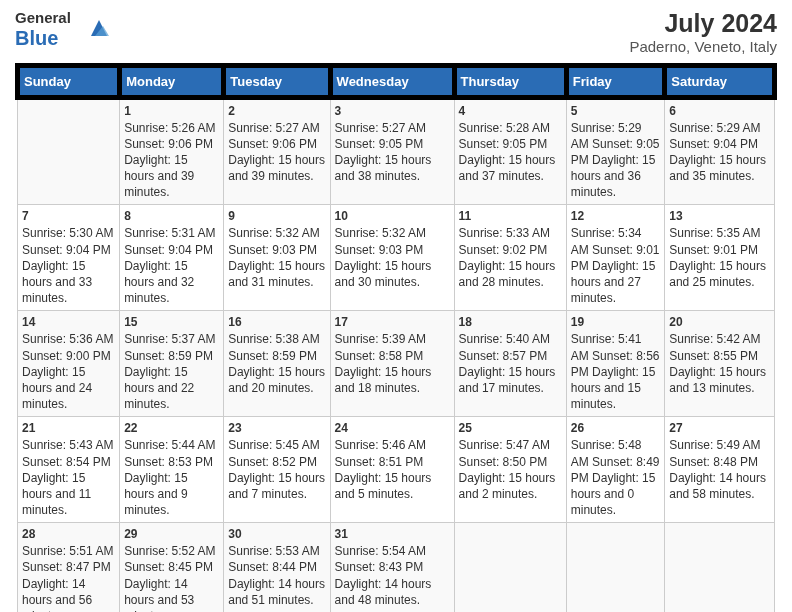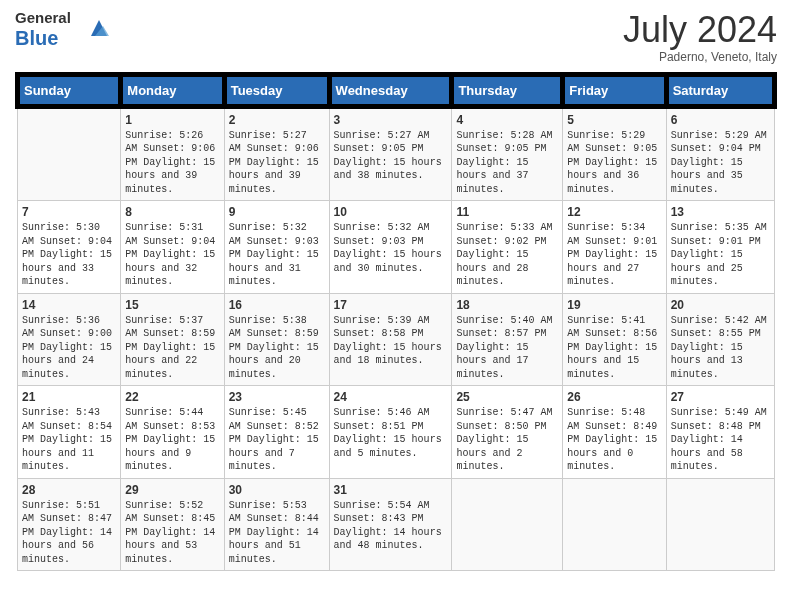--- a/index.html
+++ b/index.html
@@ -28,27 +28,27 @@
     }
     .logo-icon {
       width: 20px;
       height: 22px;
       margin-left: 2px;
     }
     .title-area {
       text-align: right;
     }
     .main-title {
-      font-size: 36px;
-      font-weight: normal;
+      font-size: 25px;
+      font-weight: bold;
       color: #333;
       line-height: 1.1;
     }
     .subtitle {
-      font-size: 12px;
+      font-size: 15px;
       color: #555;
     }
     table {
       width: 100%;
       border-collapse: collapse;
       font-size: 11px;
     }
     thead tr th {
       background-color: #2a6cb5;
       color: #fff;
@@ -70,24 +70,23 @@
     tbody tr:nth-child(even) td {
       background-color: #fff;
     }
     .day-num {
       font-size: 12px;
       font-weight: bold;
       color: #333;
       margin-bottom: 2px;
     }
     .day-info {
-      font-size: 10px;
+      font-size: 12px;
       color: #333;
       line-height: 1.35;
-      font-family: Liberation Mono, monospace;
     }
   </style>
 </head>
 <body>
 
 <div class="header-area">
   <div class="logo">
     <div class="logo-text">
       <span style="font-size:15px;font-weight:bold;color:#333;">General</span>
       <span style="font-size:20px;font-weight:bold;color:#2a6cb5;">Blue</span>

